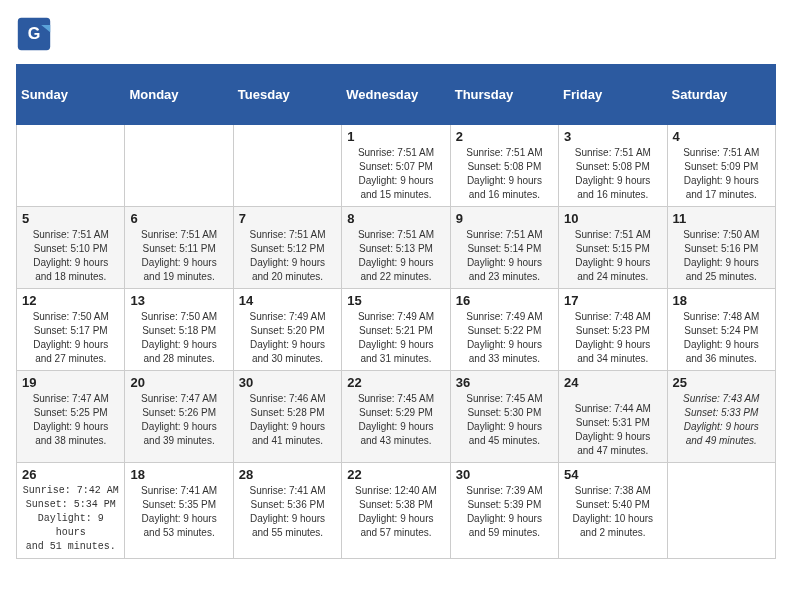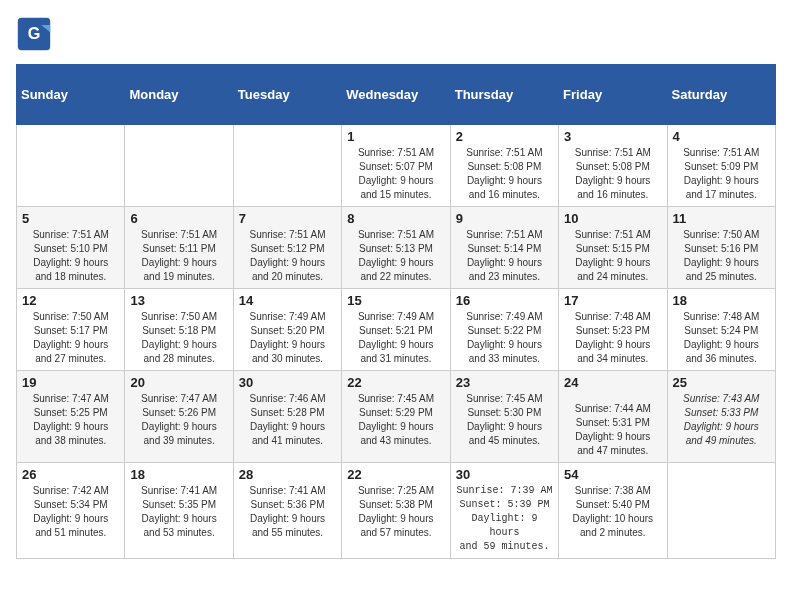--- a/index.html
+++ b/index.html
@@ -274,21 +274,21 @@
 and 41 minutes.</div>
         </td>
         <td>
           <span class="day-number">22</span>
           <div class="day-info" style="white-space: pre-line;">Sunrise: 7:45 AM
 Sunset: 5:29 PM
 Daylight: 9 hours
 and 43 minutes.</div>
         </td>
         <td>
-          <span class="day-number">23</span>
+          <span class="day-number">36</span>
           <div class="day-info" style="white-space: pre-line;">Sunrise: 7:45 AM
 Sunset: 5:30 PM
 Daylight: 9 hours
 and 45 minutes.</div>
         </td>
         <td>
           <span class="day-number">24</span>
           <div class="day-info" style="white-space: pre-line; margin-top: 12px;">Sunrise: 7:44 AM
 Sunset: 5:31 PM
 Daylight: 9 hours
@@ -298,49 +298,49 @@
           <span class="day-number">25</span>
           <div class="day-info" style="white-space: pre-line; font-style: italic;">Sunrise: 7:43 AM
 Sunset: 5:33 PM
 Daylight: 9 hours
 and 49 minutes.</div>
         </td>
       </tr>
       <tr>
         <td>
           <span class="day-number">26</span>
-          <div class="day-info" style="white-space: pre-line;">Sunrise: 7:42 AM
+          <div class="day-info" style="white-space: pre-line; font-family: Liberation Mono, monospace;">Sunrise: 7:42 AM
 Sunset: 5:34 PM
 Daylight: 9 hours
 and 51 minutes.</div>
         </td>
         <td>
           <span class="day-number">18</span>
           <div class="day-info" style="white-space: pre-line;">Sunrise: 7:41 AM
 Sunset: 5:35 PM
 Daylight: 9 hours
 and 53 minutes.</div>
         </td>
         <td>
           <span class="day-number">28</span>
           <div class="day-info" style="white-space: pre-line;">Sunrise: 7:41 AM
 Sunset: 5:36 PM
 Daylight: 9 hours
 and 55 minutes.</div>
         </td>
         <td>
           <span class="day-number">22</span>
-          <div class="day-info" style="white-space: pre-line;">Sunrise: 7:25 AM
+          <div class="day-info" style="white-space: pre-line;">Sunrise: 12:40 AM
 Sunset: 5:38 PM
 Daylight: 9 hours
 and 57 minutes.</div>
         </td>
         <td>
           <span class="day-number">30</span>
-          <div class="day-info" style="white-space: pre-line; font-family: Liberation Mono, monospace;">Sunrise: 7:39 AM
+          <div class="day-info" style="white-space: pre-line;">Sunrise: 7:39 AM
 Sunset: 5:39 PM
 Daylight: 9 hours
 and 59 minutes.</div>
         </td>
         <td>
           <span class="day-number">54</span>
           <div class="day-info" style="white-space: pre-line;">Sunrise: 7:38 AM
 Sunset: 5:40 PM
 Daylight: 10 hours
 and 2 minutes.</div>

